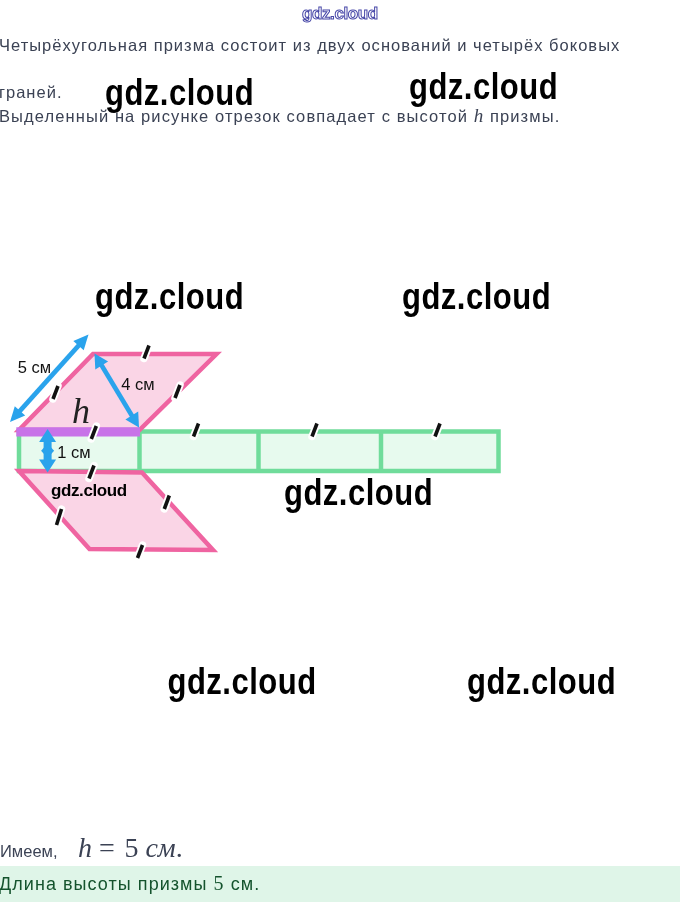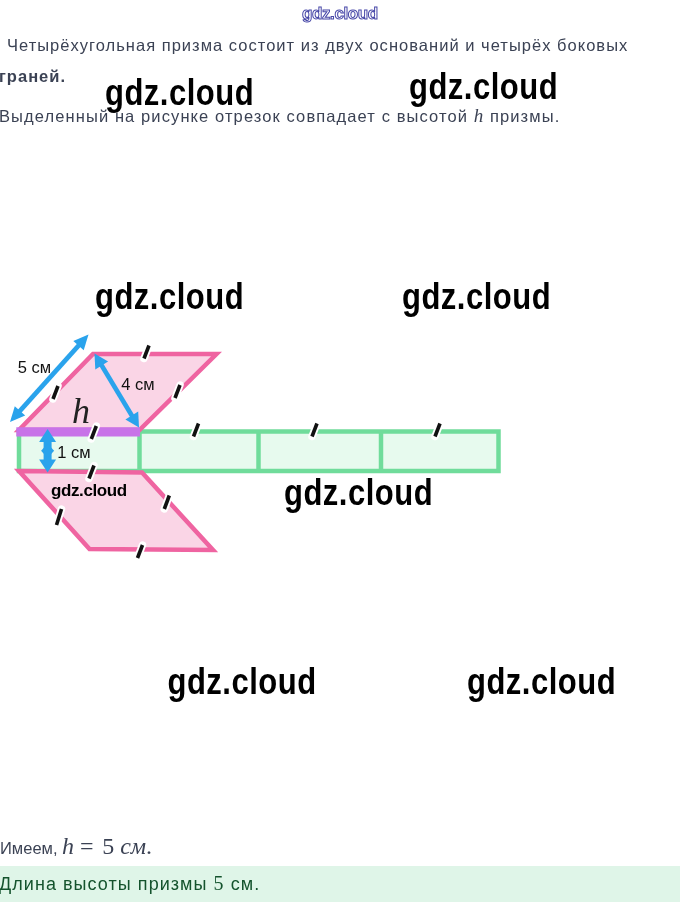--- a/index.html
+++ b/index.html
@@ -10,22 +10,22 @@
       font-size:31px;transform:scaleY(1.17);transform-origin:top left;letter-spacing:0.5px;}
   .wms{position:absolute;z-index:2;font-weight:700;color:#000;font-size:17px;white-space:nowrap;line-height:1;letter-spacing:-0.4px;}
   .wmo{position:absolute;font-weight:700;font-size:17px;white-space:nowrap;line-height:1;
        color:transparent;-webkit-text-stroke:1px #4747a8;letter-spacing:-0.4px;}
   .ser{font-family:"Liberation Serif",serif;}
   svg{position:absolute;left:0;top:0;z-index:1;}
 </style>
 </head>
 <body>
 <div class="wmo" style="left:302px;top:4.5px;">gdz.cloud</div>
-<div class="t" id="l1" style="left:-1px;top:36.5px;letter-spacing:1.02px;padding-left:8px;">Четырёхугольная призма состоит из двух оснований и четырёх боковых</div>
-<div class="t" id="l2" style="left:-1px;top:68px;letter-spacing:1.0px;font-weight:bold;">граней.</div>
+<div class="t" id="l1" style="left:-1px;top:36.5px;letter-spacing:1.02px;">Четырёхугольная призма состоит из двух оснований и четырёх боковых</div>
+<div class="t" id="l2" style="left:-1px;top:84px;letter-spacing:1.0px;">граней.</div>
 <div class="t" id="l3" style="left:-1px;top:106px;letter-spacing:1.1px;">Выделенный на рисунке отрезок совпадает с высотой <span class="ser" style="font-style:italic;font-size:19px;">h</span> призмы.</div>
 
 <div class="wm" id="wa1" style="left:105px;top:74.5px;">gdz.cloud</div>
 <div class="wm" id="wa2" style="left:409px;top:68.5px;">gdz.cloud</div>
 <div class="wm" id="wb1" style="left:95px;top:279px;">gdz.cloud</div>
 <div class="wm" id="wb2" style="left:402px;top:279px;">gdz.cloud</div>
 <div class="wm" id="wc" style="left:284px;top:474.8px;">gdz.cloud</div>
 <div class="wm" id="wd1" style="left:167.5px;top:663.5px;">gdz.cloud</div>
 <div class="wm" id="wd2" style="left:467px;top:663.5px;">gdz.cloud</div>
 <div class="wms" id="wsm" style="left:51px;top:481.5px;">gdz.cloud</div>
@@ -90,15 +90,15 @@
   </g>
 
   <g font-family="Liberation Sans, sans-serif" font-size="16.5" fill="#111">
     <text x="17.8" y="372.7">5 см</text>
     <text x="121.3" y="390">4 см</text>
     <text x="57.3" y="458">1 см</text>
   </g>
   <text x="72" y="422.5" font-family="Liberation Serif, serif" font-style="italic" font-size="36" fill="#222">h</text>
 </svg>
 
-<div class="t" id="bot1" style="left:0px;top:834px;">Имеем, <span class="ser" style="font-size:24px;margin-left:0;text-align:center;"><i>h</i> <span style="letter-spacing:2.5px;">=</span> 5 <i>см</i>.</span></div>
+<div class="t" id="bot1" style="left:0px;top:834px;">Имеем, <span class="ser" style="font-size:28px;margin-left:16px;text-align:center;"><i>h</i> <span style="letter-spacing:2.5px;">=</span> 5 <i>см</i>.</span></div>
 <div id="bar" style="position:absolute;left:0;top:866px;width:680px;height:36px;background:#dff5e8;"></div>
 <div class="t" id="bot2" style="left:-1px;top:873px;font-size:18px;color:#14532d;letter-spacing:1.05px;">Длина высоты призмы <span class="ser" style="font-size:20px;">5</span> см.</div>
 
 </body></html>

